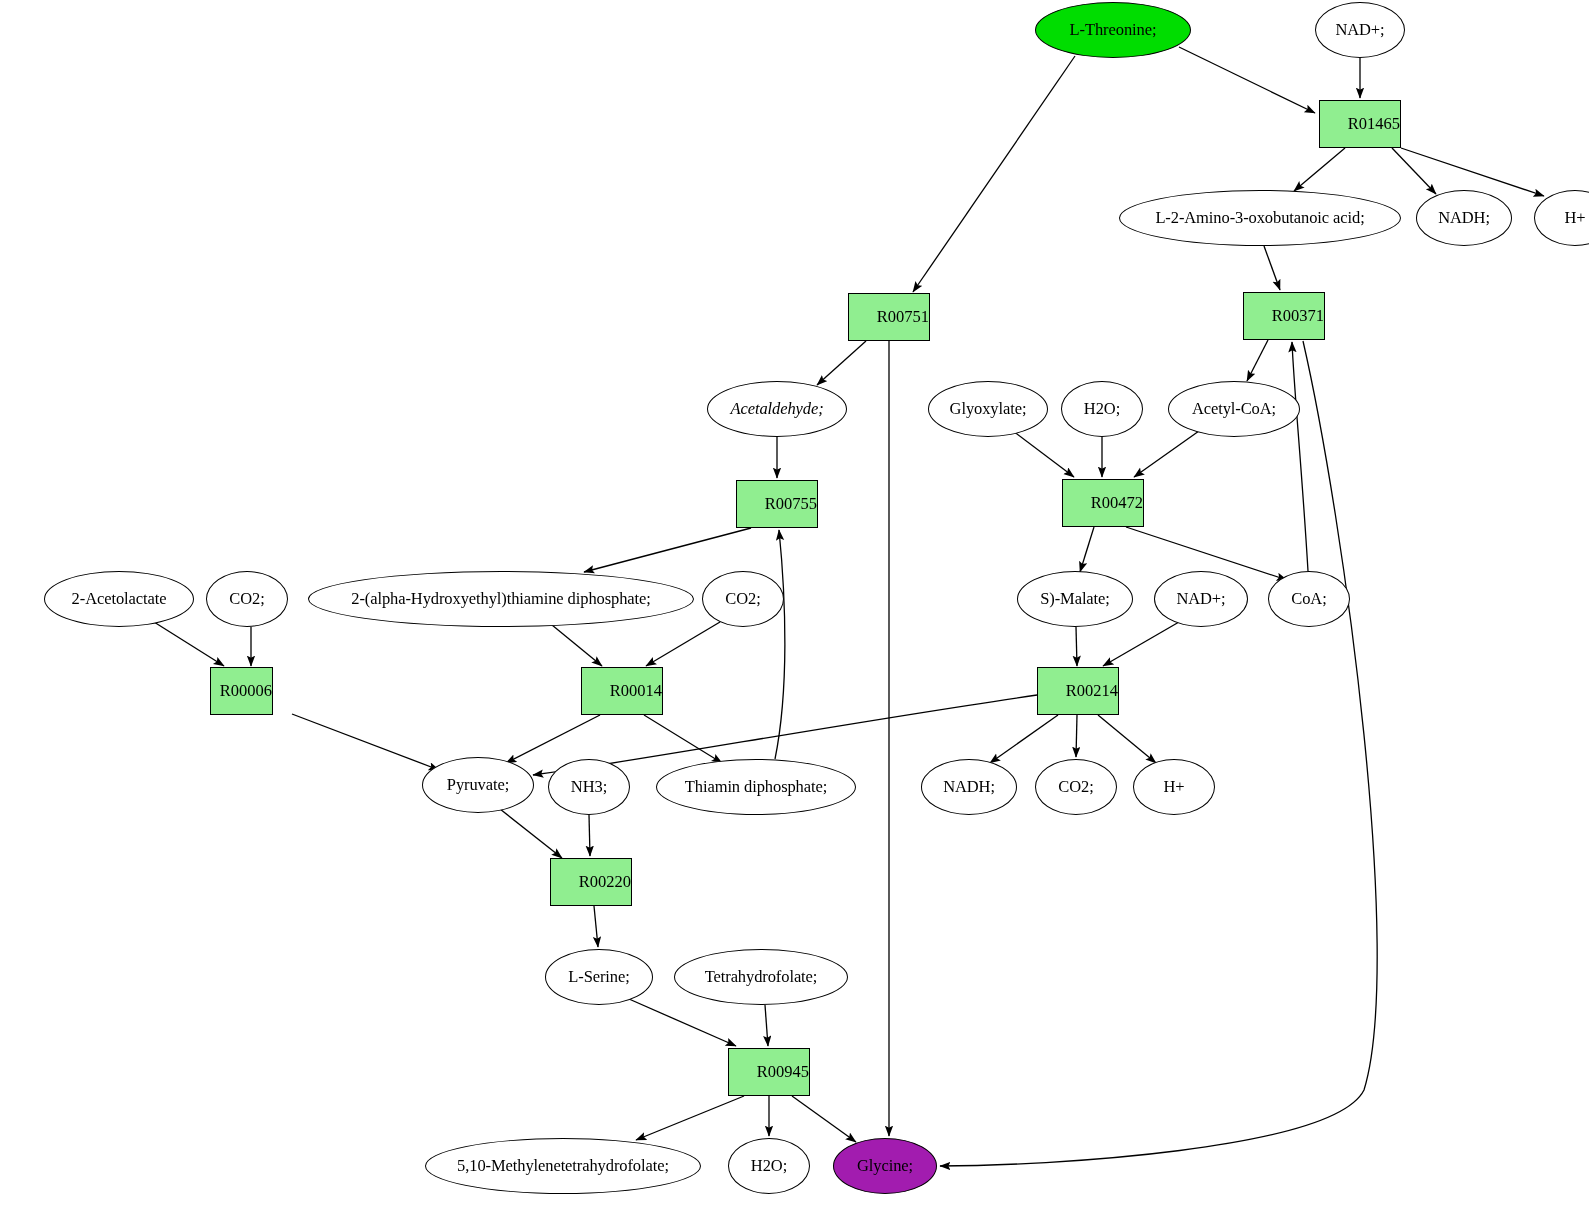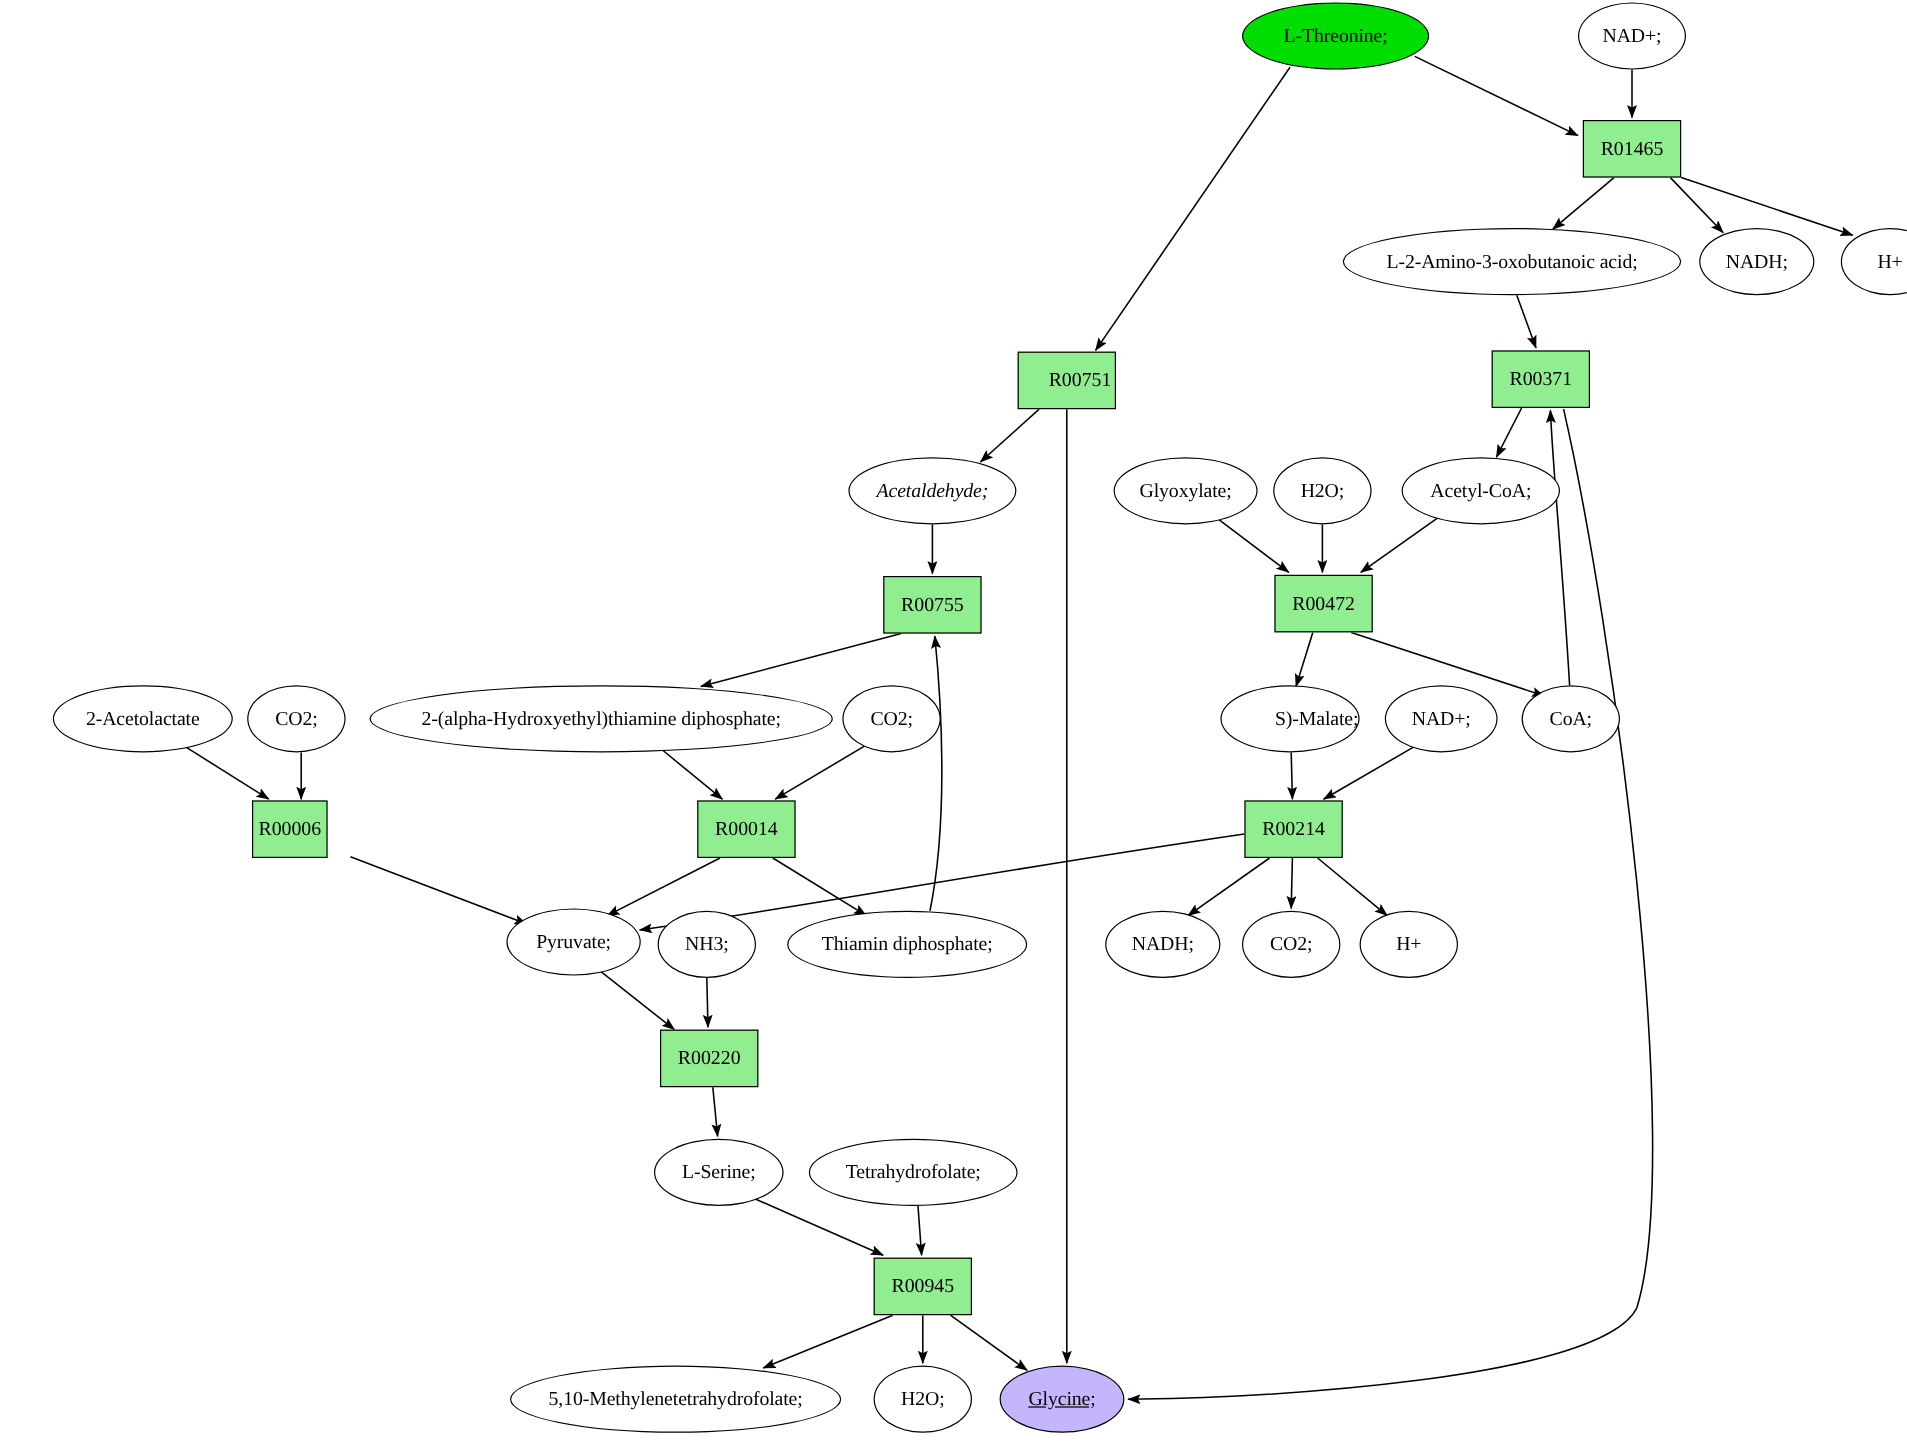--- a/index.html
+++ b/index.html
@@ -41,28 +41,28 @@
     border: 1.3px solid #000000;
     border-radius: 50%;
     background: #ffffff;
     font-size: 16.5px;
     letter-spacing: -0.1px;
   }
   .node-compound.start {
     background: #00dd00;
   }
   .node-compound.goal {
-    background: #c4b5fd;
-    text-decoration: underline;
+    background: #a21caf;
   }
   .node-reaction {
     border: 1.3px solid #000000;
     background: #90ee90;
     font-size: 16.5px;
     border-radius: 0;
+    justify-content: flex-end;
   }
   .node-label {
     pointer-events: none;
   }
 </style>
 </head>
 <body>
 
 <div id="graph-canvas" style="width: 1589px; height: 1211px; background: rgb(255, 255, 255); margin-left: 44px;">
 
@@ -165,21 +165,21 @@
       </div>
       <div class="node node-compound" style="left: 162px; top: 571px; width: 82px; height: 56px;">
         <span class="node-label">CO2;</span>
       </div>
       <div class="node node-compound" style="left: 264px; top: 571px; width: 386px; height: 56px;">
         <span class="node-label">2-(alpha-Hydroxyethyl)thiamine diphosphate;</span>
       </div>
       <div class="node node-compound" style="left: 658px; top: 571px; width: 82px; height: 56px;">
         <span class="node-label">CO2;</span>
       </div>
-      <div class="node node-compound" style="left: 973px; top: 571px; width: 116px; height: 56px; justify-content: flex-end;">
+      <div class="node node-compound" style="left: 973px; top: 571px; width: 116px; height: 56px;">
         <span class="node-label">S)-Malate;</span>
       </div>
       <div class="node node-compound" style="left: 1110px; top: 571px; width: 94px; height: 56px;">
         <span class="node-label">NAD+;</span>
       </div>
       <div class="node node-compound" style="left: 1224px; top: 571px; width: 82px; height: 56px;">
         <span class="node-label">CoA;</span>
       </div>
       <div class="node node-reaction" style="left: 166px; top: 667px; width: 63px; height: 48px;">
         <span class="node-label">R00006</span>

